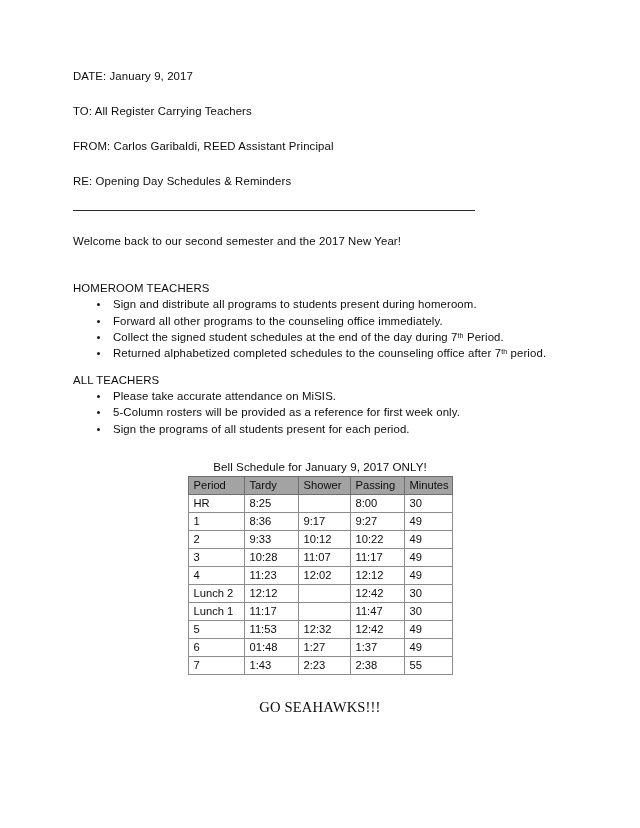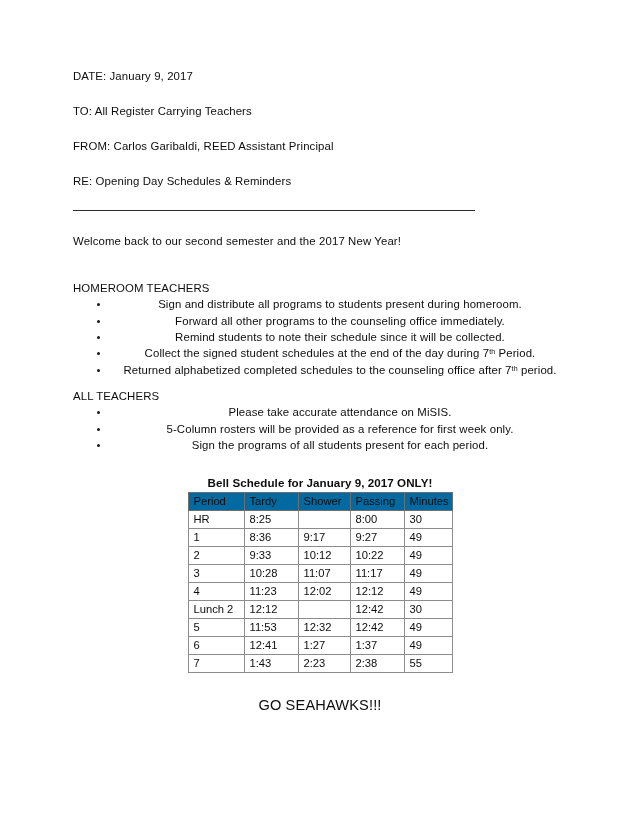--- a/index.html
+++ b/index.html
@@ -61,21 +61,20 @@
     list-style: none;
     margin: 0;
     padding: 0;
   }
   ul.bullets li {
     position: relative;
     font-size: 11.4px;
     line-height: 16.4px;
     padding-left: 40px;
     letter-spacing: 0.01em;
-    text-align: center;
   }
   ul.bullets li::before {
     content: "";
     position: absolute;
     left: 24px;
     top: 7px;
     width: 3px;
     height: 3px;
     border-radius: 50%;
     background: #1a1a1a;
@@ -86,21 +85,21 @@
     line-height: 0;
   }
 
   
   .schedule-wrap {
     width: 100%;
     text-align: center;
   }
   .schedule-title {
     font-size: 11.6px;
-    font-weight: bold;
+    font-weight: normal;
     line-height: 15px;
     margin: 0 0 2px 0;
     letter-spacing: 0.005em;
   }
   table.schedule {
     border-collapse: collapse;
     margin: 0 auto;
     width: 264px;
     table-layout: fixed;
     font-size: 11.2px;
@@ -110,36 +109,37 @@
     border: 1px solid #8c8c8c;
     height: 17px;
     padding: 0 0 0 5px;
     text-align: left;
     font-weight: normal;
     line-height: 17px;
     white-space: nowrap;
     overflow: hidden;
   }
   table.schedule thead th {
-    background: #0369a1;
+    background: #a3a3a3;
     border-color: #6e6e6e;
   }
   table.schedule col.c-period  { width: 56px; }
   table.schedule col.c-tardy   { width: 54px; }
   table.schedule col.c-shower  { width: 52px; }
   table.schedule col.c-passing { width: 54px; }
   table.schedule col.c-minutes { width: 48px; }
 
   
   .cheer {
     text-align: center;
     font-size: 14.6px;
     line-height: 20px;
     margin: 0;
     letter-spacing: 0.01em;
+    font-family: Liberation Serif, serif;
   }
 </style>
 </head>
 <body>
 
 <div class="page">
 
   <div>
     <p class="memo-line">DATE: January 9, 2017</p>
     <p class="memo-line">TO: All Register Carrying Teachers</p>
@@ -154,21 +154,20 @@
 
   <div class="spacer-md"></div>
 
 
   <div class="spacer-md"></div>
 
   <p class="section-heading">HOMEROOM TEACHERS</p>
   <ul class="bullets" id="homeroom-list">
       <li>Sign and distribute all programs to students present during homeroom.</li>
       <li>Forward all other programs to the counseling office immediately.</li>
-      <li>Remind students to note their schedule since it will be collected.</li>
       <li>Collect the signed student schedules at the end of the day during 7<sup>th</sup> Period.</li>
       <li>Returned alphabetized completed schedules to the counseling office after 7<sup>th</sup> period.</li>
     </ul>
 
   <div class="spacer-sm"></div>
 
   <p class="section-heading">ALL TEACHERS</p>
   <ul class="bullets" id="all-teachers-list">
       <li>Please take accurate attendance on MiSIS.</li>
       <li>5-Column rosters will be provided as a reference for first week only.</li>
@@ -233,29 +232,36 @@
             <td>49</td>
           </tr>
           <tr>
             <td>Lunch 2</td>
             <td>12:12</td>
             <td></td>
             <td>12:42</td>
             <td>30</td>
           </tr>
           <tr>
+            <td>Lunch 1</td>
+            <td>11:17</td>
+            <td></td>
+            <td>11:47</td>
+            <td>30</td>
+          </tr>
+          <tr>
             <td>5</td>
             <td>11:53</td>
             <td>12:32</td>
             <td>12:42</td>
             <td>49</td>
           </tr>
           <tr>
             <td>6</td>
-            <td>12:41</td>
+            <td>01:48</td>
             <td>1:27</td>
             <td>1:37</td>
             <td>49</td>
           </tr>
           <tr>
             <td>7</td>
             <td>1:43</td>
             <td>2:23</td>
             <td>2:38</td>
             <td>55</td>

